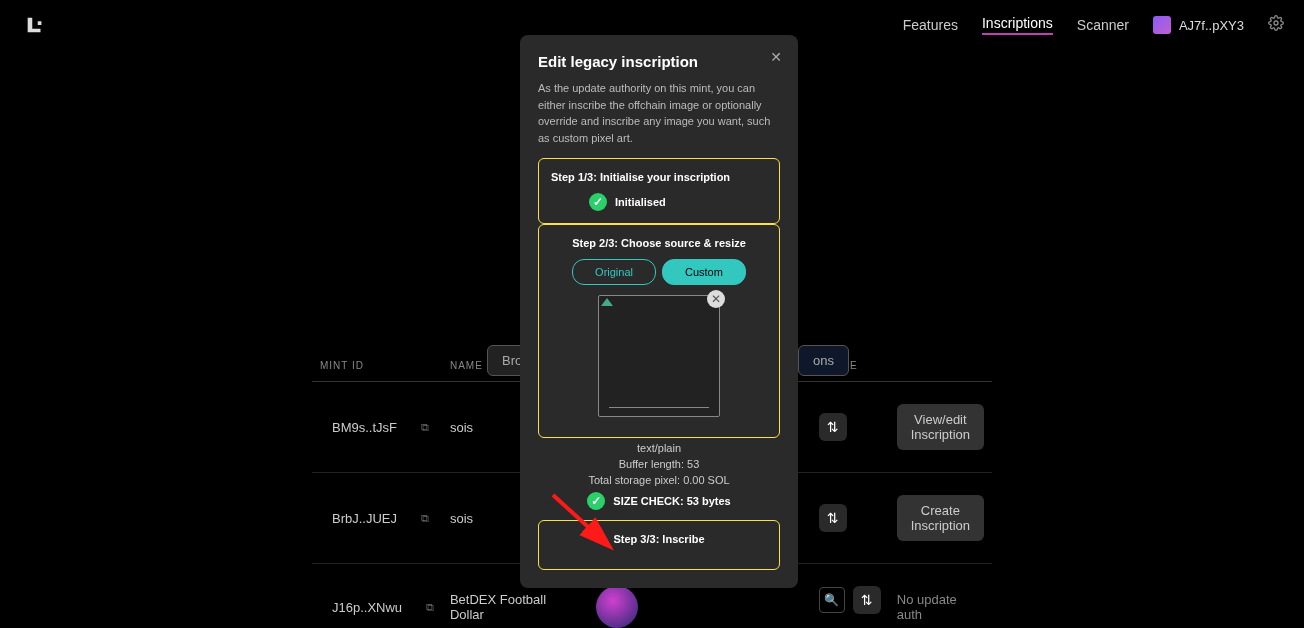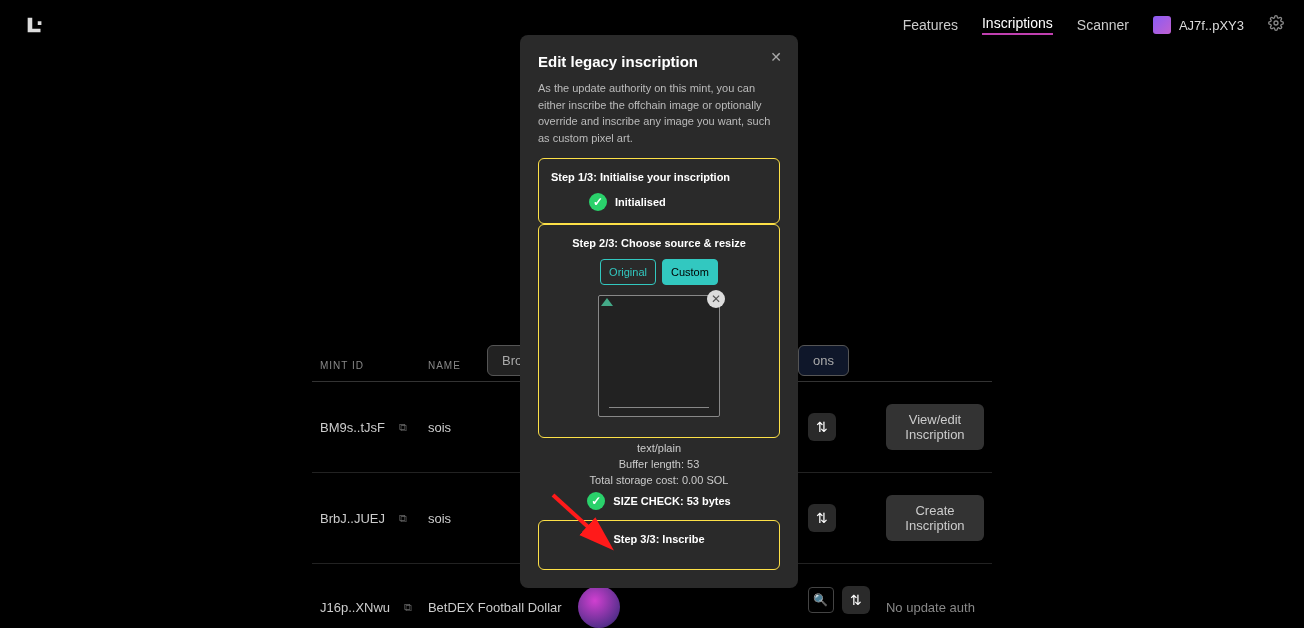--- a/index.html
+++ b/index.html
@@ -104,21 +104,21 @@
   padding: 10px 8px;
   border-bottom: 1px solid #333;
   font-weight: 400;
 }
 td {
   padding: 22px 8px;
   border-bottom: 1px solid #222;
   font-size: 13px;
   color: #ccc;
 }
-.mint-id { display: flex; align-items: center; gap: 14px; white-space: nowrap; }
+.mint-id { display: flex; align-items: center; gap: 24px; white-space: nowrap; margin-left: 12px; }
 .copy-icon { color: #666; cursor: pointer; font-size: 11px; }
 .ball {
   width: 42px;
   height: 42px;
   border-radius: 50%;
   background: radial-gradient(circle at 40% 35%, #d040d0, #5a2f8e 70%, #2a2050);
   position: relative;
 }
 .trade-icon {
   width: 28px;
@@ -215,22 +215,22 @@
   color: #fff;
   font-size: 12px;
 }
 .tab-row {
   display: flex;
   justify-content: center;
   gap: 6px;
   margin-bottom: 10px;
 }
 .tab-btn {
-  padding: 6px 8px;
-  border-radius: 4px;
+  padding: 6px 22px;
+  border-radius: 12px;
   font-size: 11px;
   cursor: pointer;
   border: 1px solid #32c8c0;
 }
 .tab-btn.outline { background: transparent; color: #32c8c0; }
 .tab-btn.solid { background: #32c8c0; color: #000; }
 .preview-box {
   width: 122px;
   height: 122px;
   margin: 0 auto 8px;
@@ -413,21 +413,21 @@
     </div>
     <div class="preview-box">
       <div class="preview-corner"></div>
       <div class="remove-circle">✕</div>
       <div class="preview-bottom"></div>
     </div>
   </div>
 
   <div class="info-line">text/plain</div>
   <div class="info-line">Buffer length: 53</div>
-  <div class="info-line">Total storage cost: 0.00 SOL</div>
+  <div class="info-line">Total storage pixel: 0.00 SOL</div>
   <div class="check-row" style="margin:6px 0 10px;">
     <span class="check-circle">✓</span>
     <span style="font-size:11px;font-weight:600;">SIZE CHECK: 53 bytes</span>
   </div>
 
   <div class="step-box step3">
     <div class="step-title">Step 3/3: Inscribe</div>
   </div>
 </div>
 

